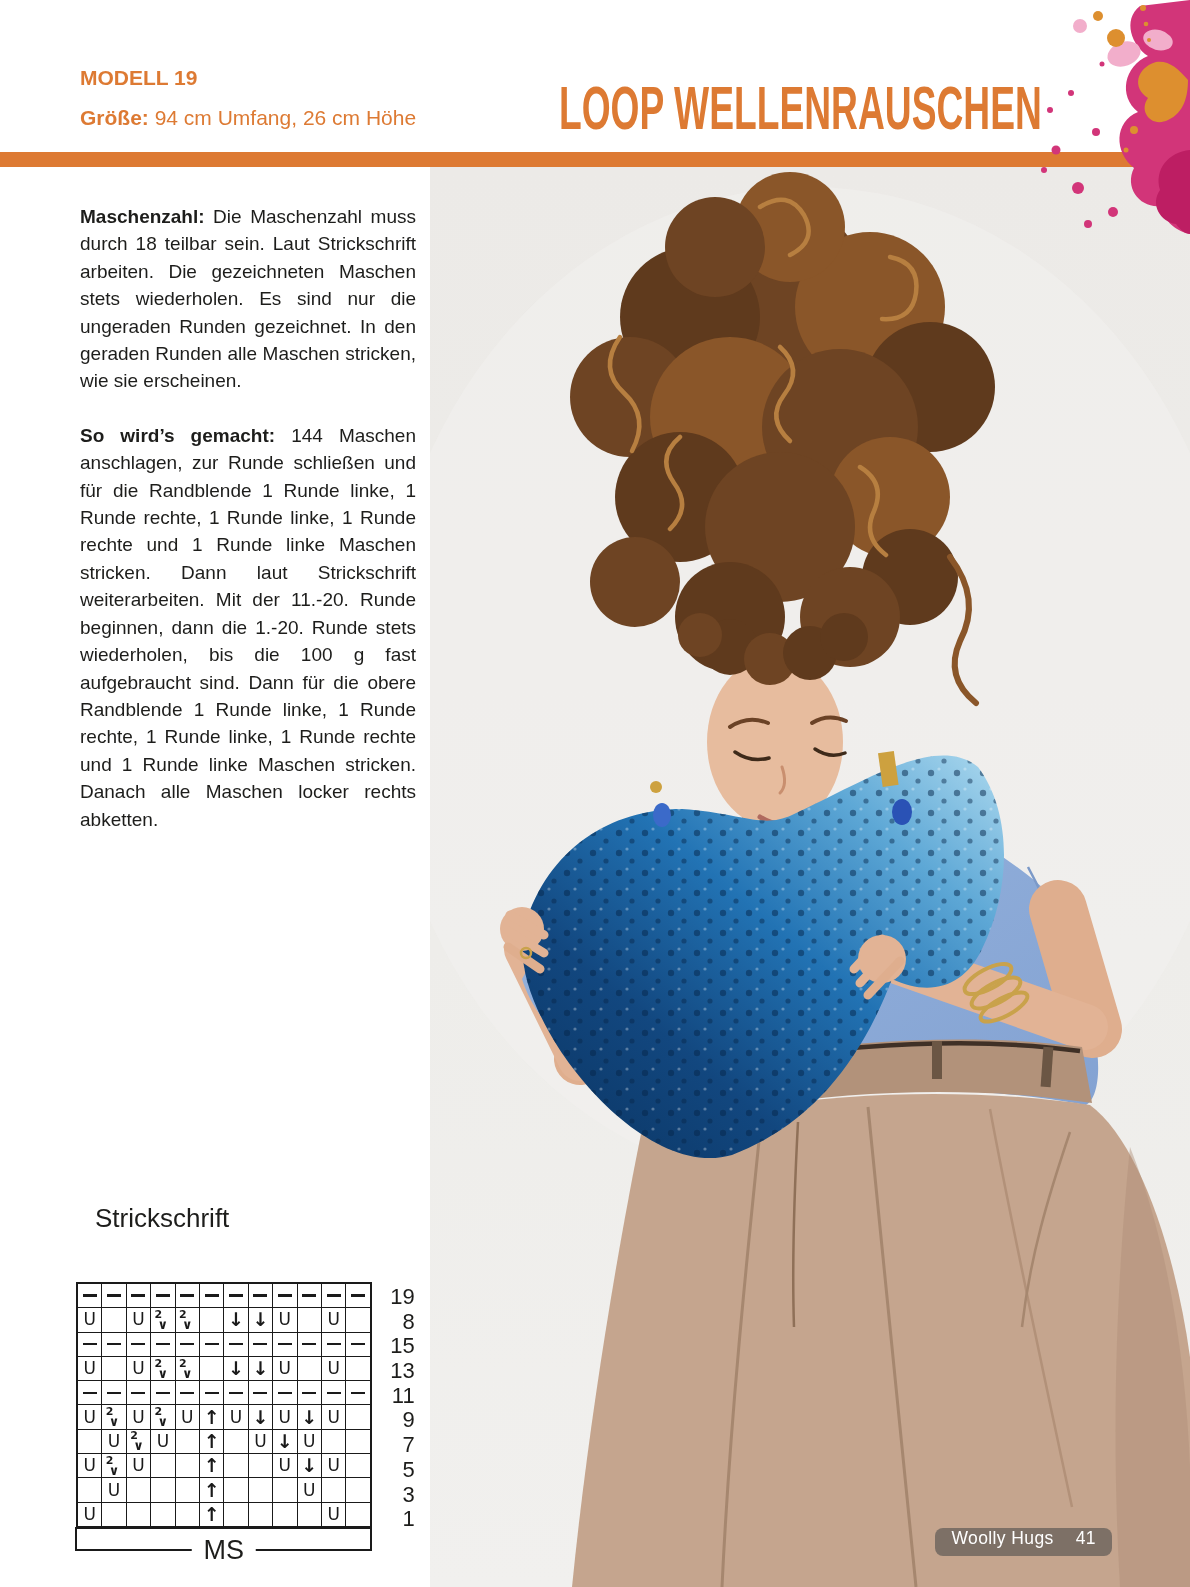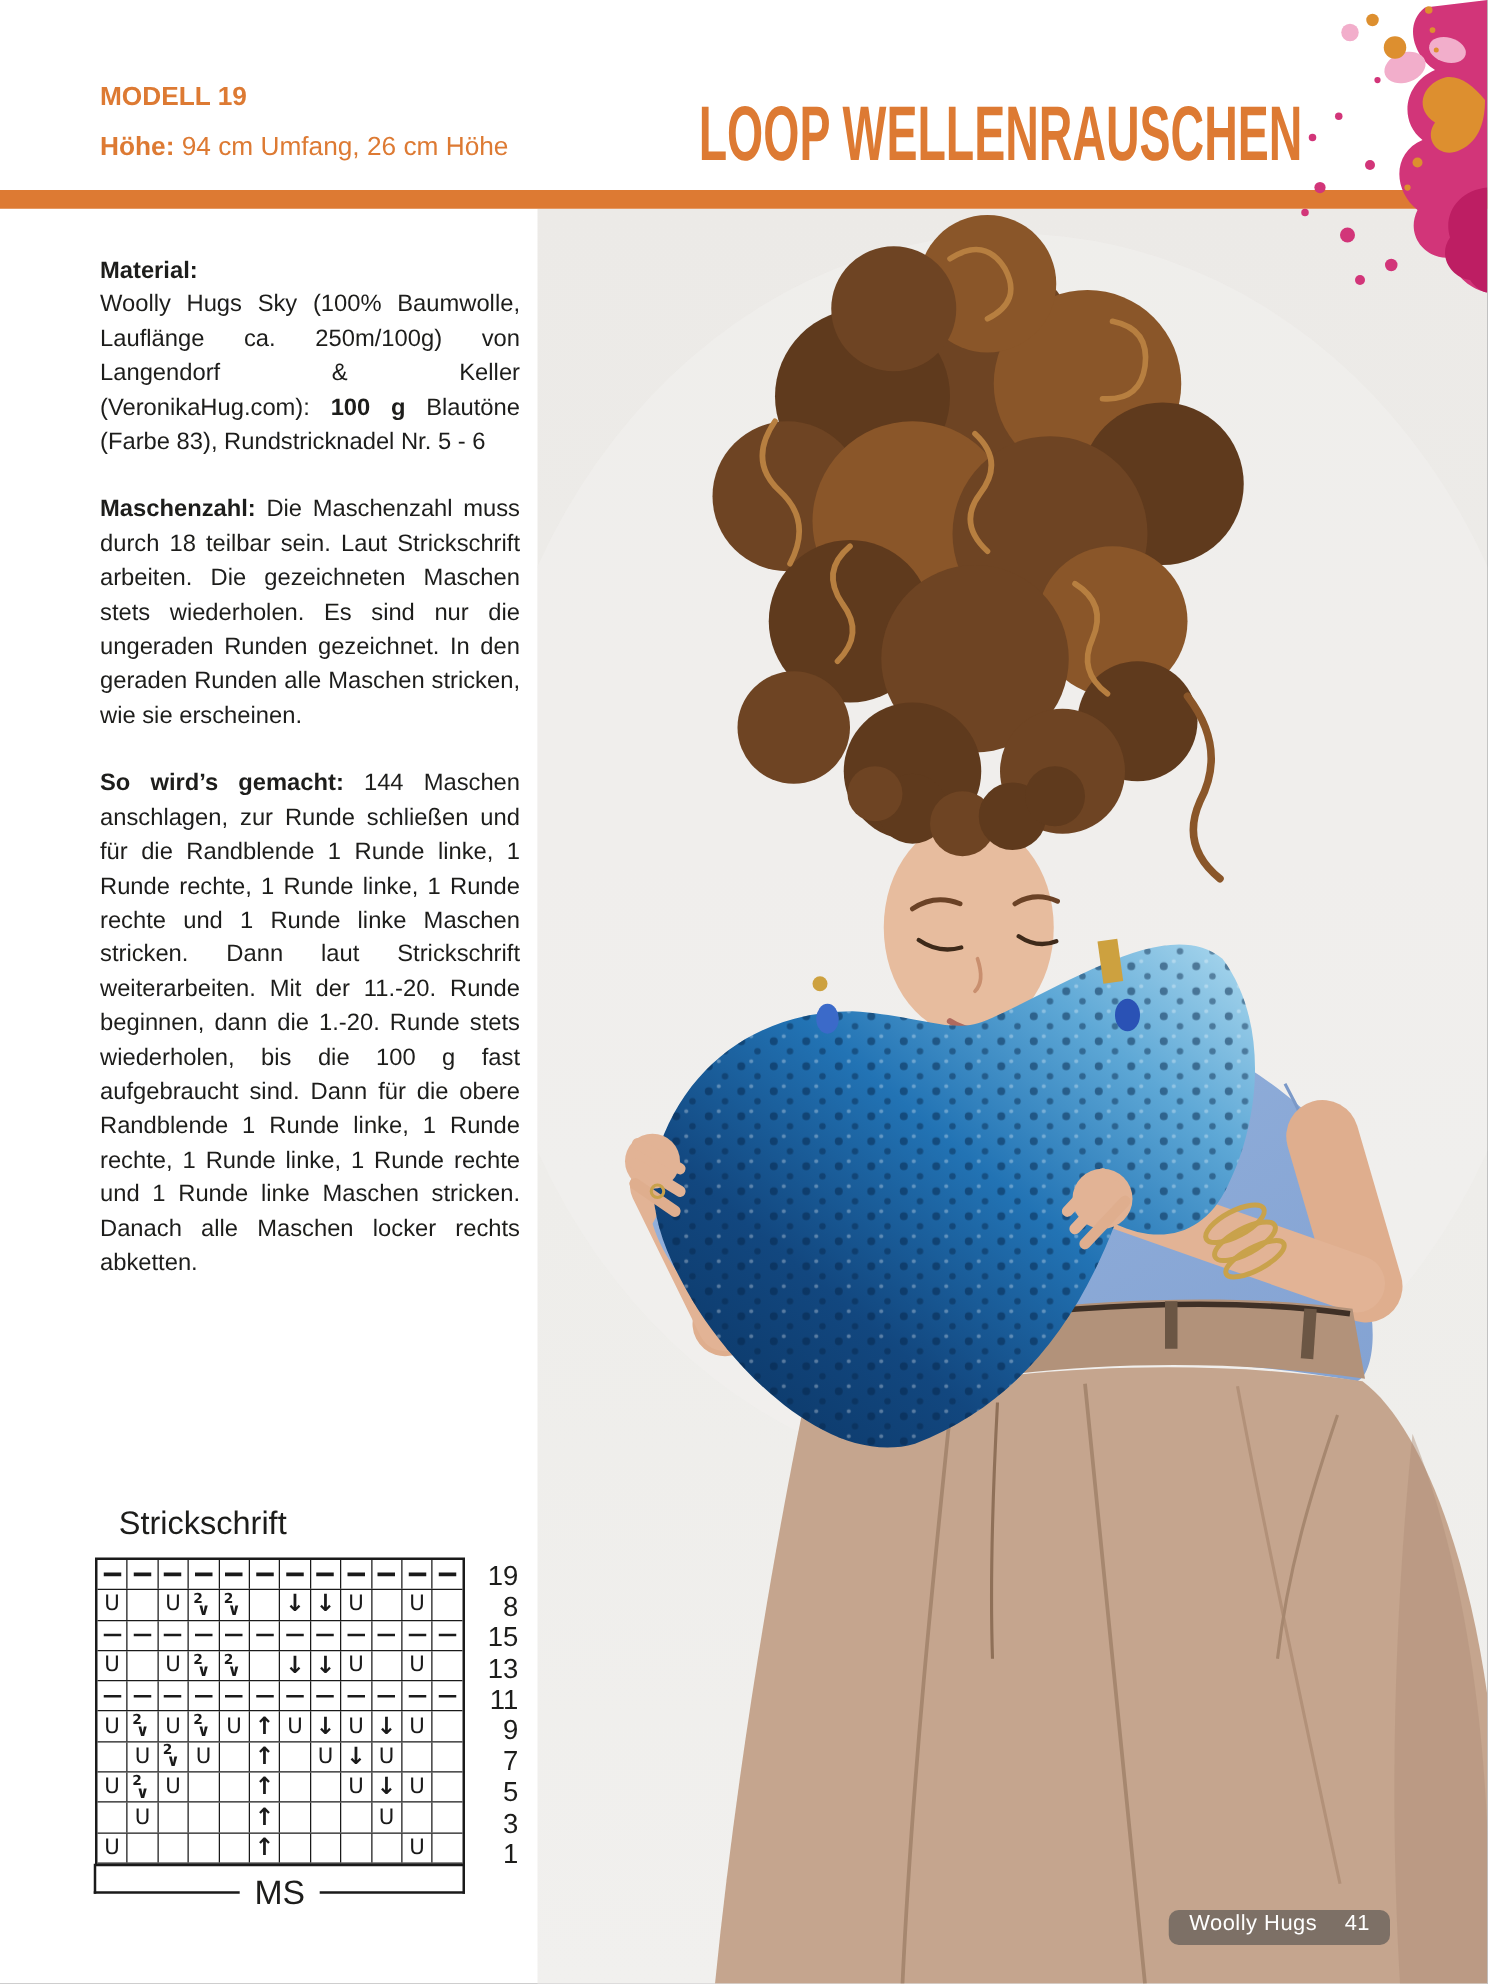--- a/index.html
+++ b/index.html
@@ -25,21 +25,21 @@
         background:rgba(106,99,93,.8);color:#fff;display:flex;align-items:flex-start;
         padding:0 16px;font-size:17.5px;gap:22px;letter-spacing:.4px;z-index:4;}
 
   
   .article{position:absolute;left:80px;top:176px;width:336px;color:var(--ink);}
   .para{font-size:19px;line-height:27.4px;text-align:justify;margin:27px 0 0 0;}
   .para .b{font-weight:bold;}
 
   
   .chart-title{position:absolute;left:95px;top:1203px;font-size:26px;font-weight:normal;color:var(--ink);}
-  .chart-wrap{position:absolute;left:76px;top:1246px;}
+  .chart-wrap{position:absolute;left:76px;top:1282px;}
   .grid{position:relative;border:2.6px solid var(--chartink);background:#fff;display:inline-block;}
   .crow{display:flex;}
   .crow:not(:last-child){border-bottom:1.4px solid var(--chartink);}
   .cell{width:23.4px;height:23.3px;display:flex;align-items:center;justify-content:center;
         border-right:1.4px solid var(--chartink);flex:none;}
   .cell:last-child{border-right:none;}
   .dash{display:block;width:14px;height:2.4px;background:var(--chartink);}
   .sym{font-family:"DejaVu Sans",sans-serif;line-height:1;color:var(--chartink);}
   .symU{font-size:17px;}
   .symA{font-size:19px;font-weight:bold;}
@@ -54,21 +54,21 @@
   .ms-label{position:absolute;left:50%;bottom:0;transform:translate(-50%,56%);background:#fff;
             padding:0 12px;font-size:27px;font-weight:normal;color:var(--ink);line-height:1;}
 </style>
 </head>
 <body>
 
 <div class="page">
 
   <div class="kicker">MODELL 19</div>
   <div class="sizeline">
-    <span class="b">Höhe:</span><span> 94 cm Umfang, 26 cm Höhe</span>
+    <span class="b">Größe:</span><span> 94 cm Umfang, 26 cm Höhe</span>
   </div>
   <div class="title">LOOP WELLENRAUSCHEN</div>
   <div class="rule"></div>
 
   <div class="photo">
     <svg width="760" height="1420" viewBox="0 0 760 1420">
       <defs>
         <linearGradient id="gshirt" x1="0" y1="0" x2="1" y2="1">
           <stop offset="0" stop-color="#97B4DE"></stop>
             <stop offset="1" stop-color="#83A2D2"></stop>
@@ -236,21 +236,20 @@
         <circle cx="60" cy="16" r="5"></circle>
       <circle cx="105" cy="8" r="3"></circle>
         <circle cx="108" cy="24" r="2.3"></circle>
         <circle cx="111" cy="40" r="2"></circle>
       <circle cx="96" cy="130" r="4"></circle>
         <circle cx="88" cy="150" r="2.5"></circle>
     </g>
   </svg>
 
   <div class="article">
-      <p class="para"><span class="b">Material:</span><br><span>Woolly Hugs Sky (100% Baumwolle, Lauflänge ca. 250m/100g) von Langendorf &amp; Keller (VeronikaHug.com): </span><span class="b">100 g</span><span> Blautöne (Farbe 83), Rundstricknadel Nr. 5 - 6</span></p>
       <p class="para"><span class="b">Maschenzahl:</span><span> Die Maschenzahl muss durch 18 teilbar sein. Laut Strickschrift arbeiten. Die gezeichneten Maschen stets wiederholen. Es sind nur die ungeraden Runden gezeichnet. In den geraden Runden alle Maschen stricken, wie sie erscheinen.</span></p>
       <p class="para"><span class="b">So wird’s gemacht:</span><span> 144 Maschen anschlagen, zur Runde schließen und für die Randblende 1 Runde linke, 1 Runde rechte, 1 Runde linke, 1 Runde rechte und 1 Runde linke Maschen stricken. Dann laut Strickschrift weiterarbeiten. Mit der 11.-20. Runde beginnen, dann die 1.-20. Runde stets wiederholen, bis die 100 g fast aufgebraucht sind. Dann für die obere Randblende 1 Runde linke, 1 Runde rechte, 1 Runde linke, 1 Runde rechte und 1 Runde linke Maschen stricken. Danach alle Maschen locker rechts abketten.</span></p>
     </div>
 
   <div class="chart-title">Strickschrift</div>
   <div class="chart-wrap">
     <div class="grid">
       <div class="nums">
           <div class="rnum">19</div>
           <div class="rnum">8</div>

